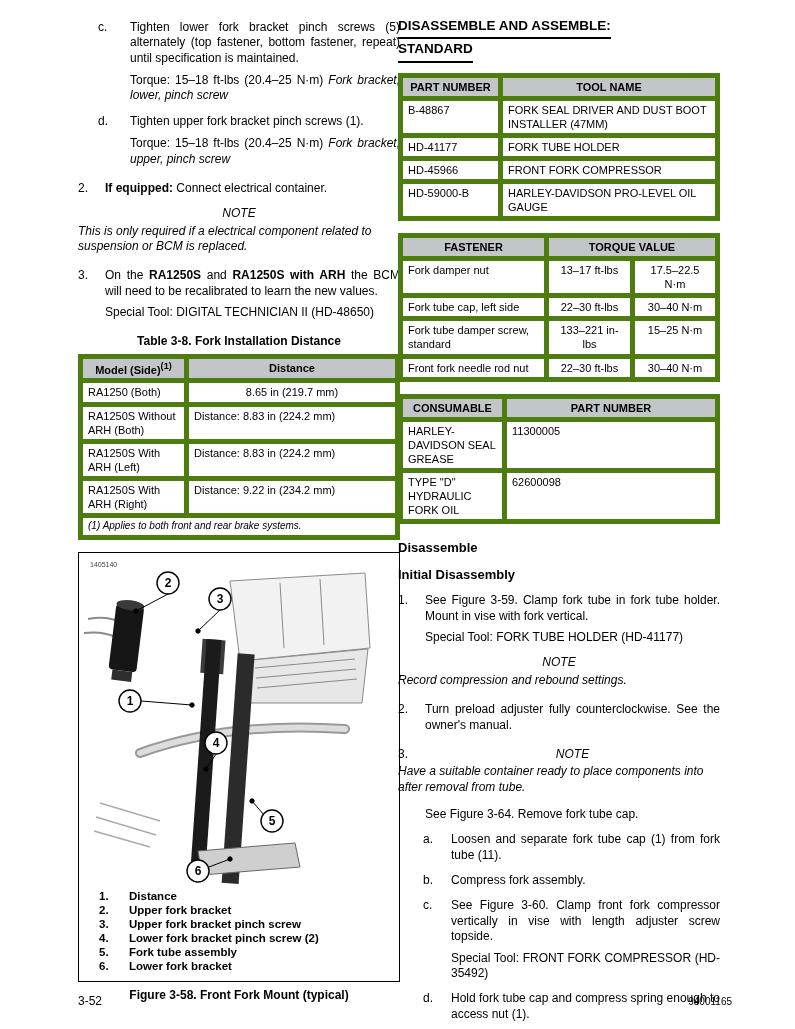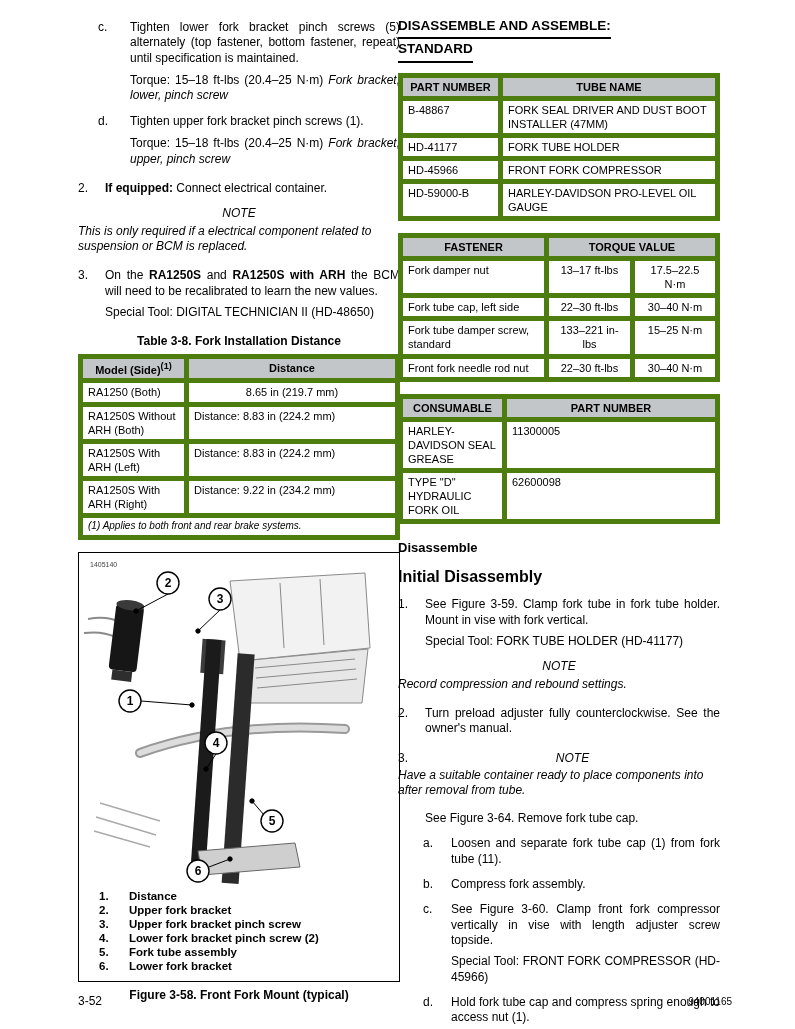--- a/index.html
+++ b/index.html
@@ -47,21 +47,21 @@
   .callout text { font:bold 12px "Liberation Sans", sans-serif; text-anchor:middle; fill:#000; }
   .fig-legend { padding:4px 10px 8px 20px; }
   .lg-row { display:flex; font-weight:bold; font-size:11.5px; line-height:1.22; }
   .lg-num { flex:none; width:30px; }
   .fig-caption { text-align:center; font-weight:bold; margin-top:6px; font-size:12px; }
 
   
   .main-title { font-size:13.5px; font-weight:bold; line-height:1.5; margin-bottom:10px; }
   .main-title span { display:inline-block; border-bottom:2px solid #000; padding-bottom:1px; }
   .h2 { font-weight:bold; font-size:13px; margin:16px 0 10px 0; }
-  .h3 { font-weight:bold; font-size:16px; margin:4px 0 10px 0; }
+  .h3 { font-weight:bold; font-size:13px; margin:4px 0 10px 0; }
 
   .substeps { margin-left:25px; }
   .substeps .row .num { width:28px; }
 
   .footer-left  { position:absolute; left:78px;  bottom:20px; font-size:12px; }
   .footer-right { position:absolute; right:63px; bottom:20px; font-size:10px; }
 </style>
 </head>
 <body>
 
@@ -242,21 +242,21 @@
 
     <h1 class="main-title">
       <span>DISASSEMBLE AND ASSEMBLE:</span><br>
       <span>STANDARD</span>
     </h1>
 
     <table class="tbl">
       <tbody>
           <tr>
         <th class="tools-col1">PART NUMBER</th>
-        <th>TUBE NAME</th>
+        <th>TOOL NAME</th>
       </tr>
       <tr>
             <td>B-48867</td>
             <td>FORK SEAL DRIVER AND DUST BOOT INSTALLER (47MM)</td>
           </tr>
       <tr>
             <td>HD-41177</td>
             <td>FORK TUBE HOLDER</td>
           </tr>
       <tr>
@@ -361,21 +361,21 @@
       <div class="row">
         <span class="num">b.</span>
         <div class="body">
             <p>Compress fork assembly.</p>
           </div>
       </div>
       <div class="row">
         <span class="num">c.</span>
         <div class="body">
           <p class="just">See Figure 3-60. Clamp front fork compressor vertically in vise with length adjuster screw topside.</p>
-          <p class="tool-line just">Special Tool: FRONT FORK COMPRESSOR (HD-45966)</p>
+          <p class="tool-line just">Special Tool: FRONT FORK COMPRESSOR (HD-35492)</p>
         </div>
       </div>
       <div class="row">
         <span class="num">d.</span>
         <div class="body">
             <p class="just">Hold fork tube cap and compress spring enough to access nut (1).</p>
           </div>
       </div>
       <div class="row">
         <span class="num">e.</span>

